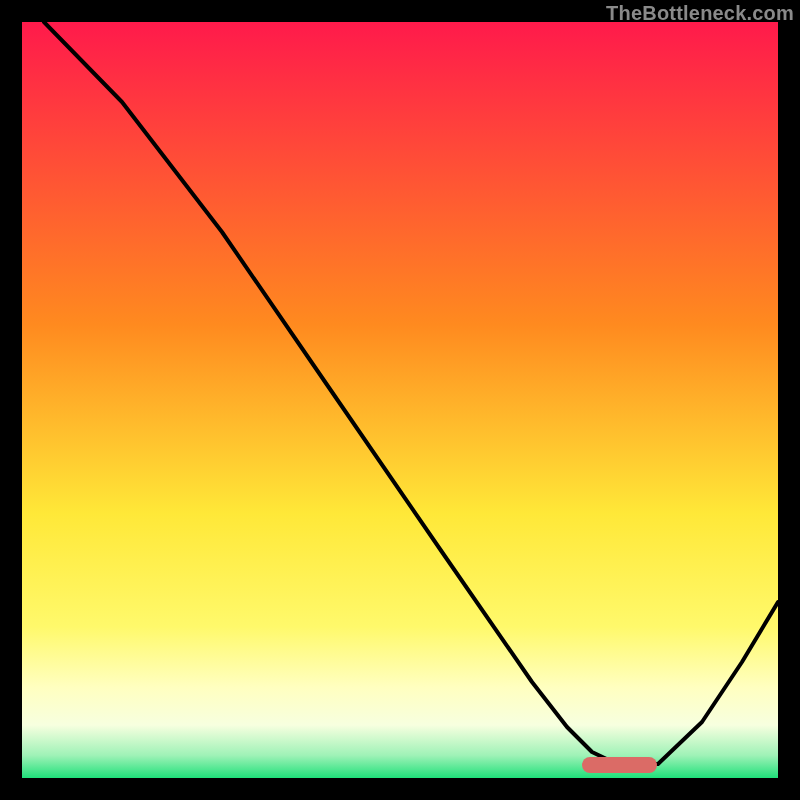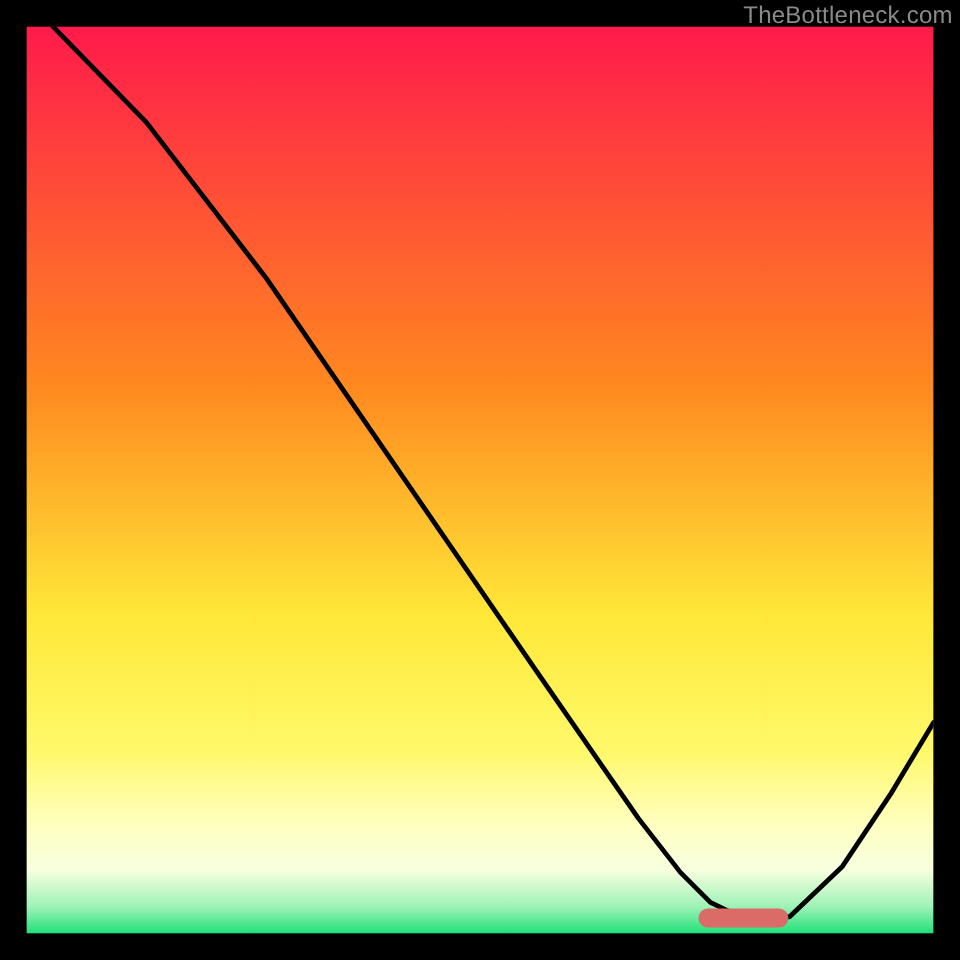--- a/index.html
+++ b/index.html
@@ -17,21 +17,21 @@
     top: 22px;
     width: 756px;
     height: 756px;
     background: #000;
   }
   .watermark {
     position: absolute;
     top: 2px;
     right: 6px;
     font-size: 20px;
-    font-weight: normal;
+    font-weight: bold;
     color: #8a8a8a;
     letter-spacing: 0.2px;
     z-index: 10;
   }
   svg {
     position: absolute;
     left: 0;
     top: 0;
   }
 </style>

